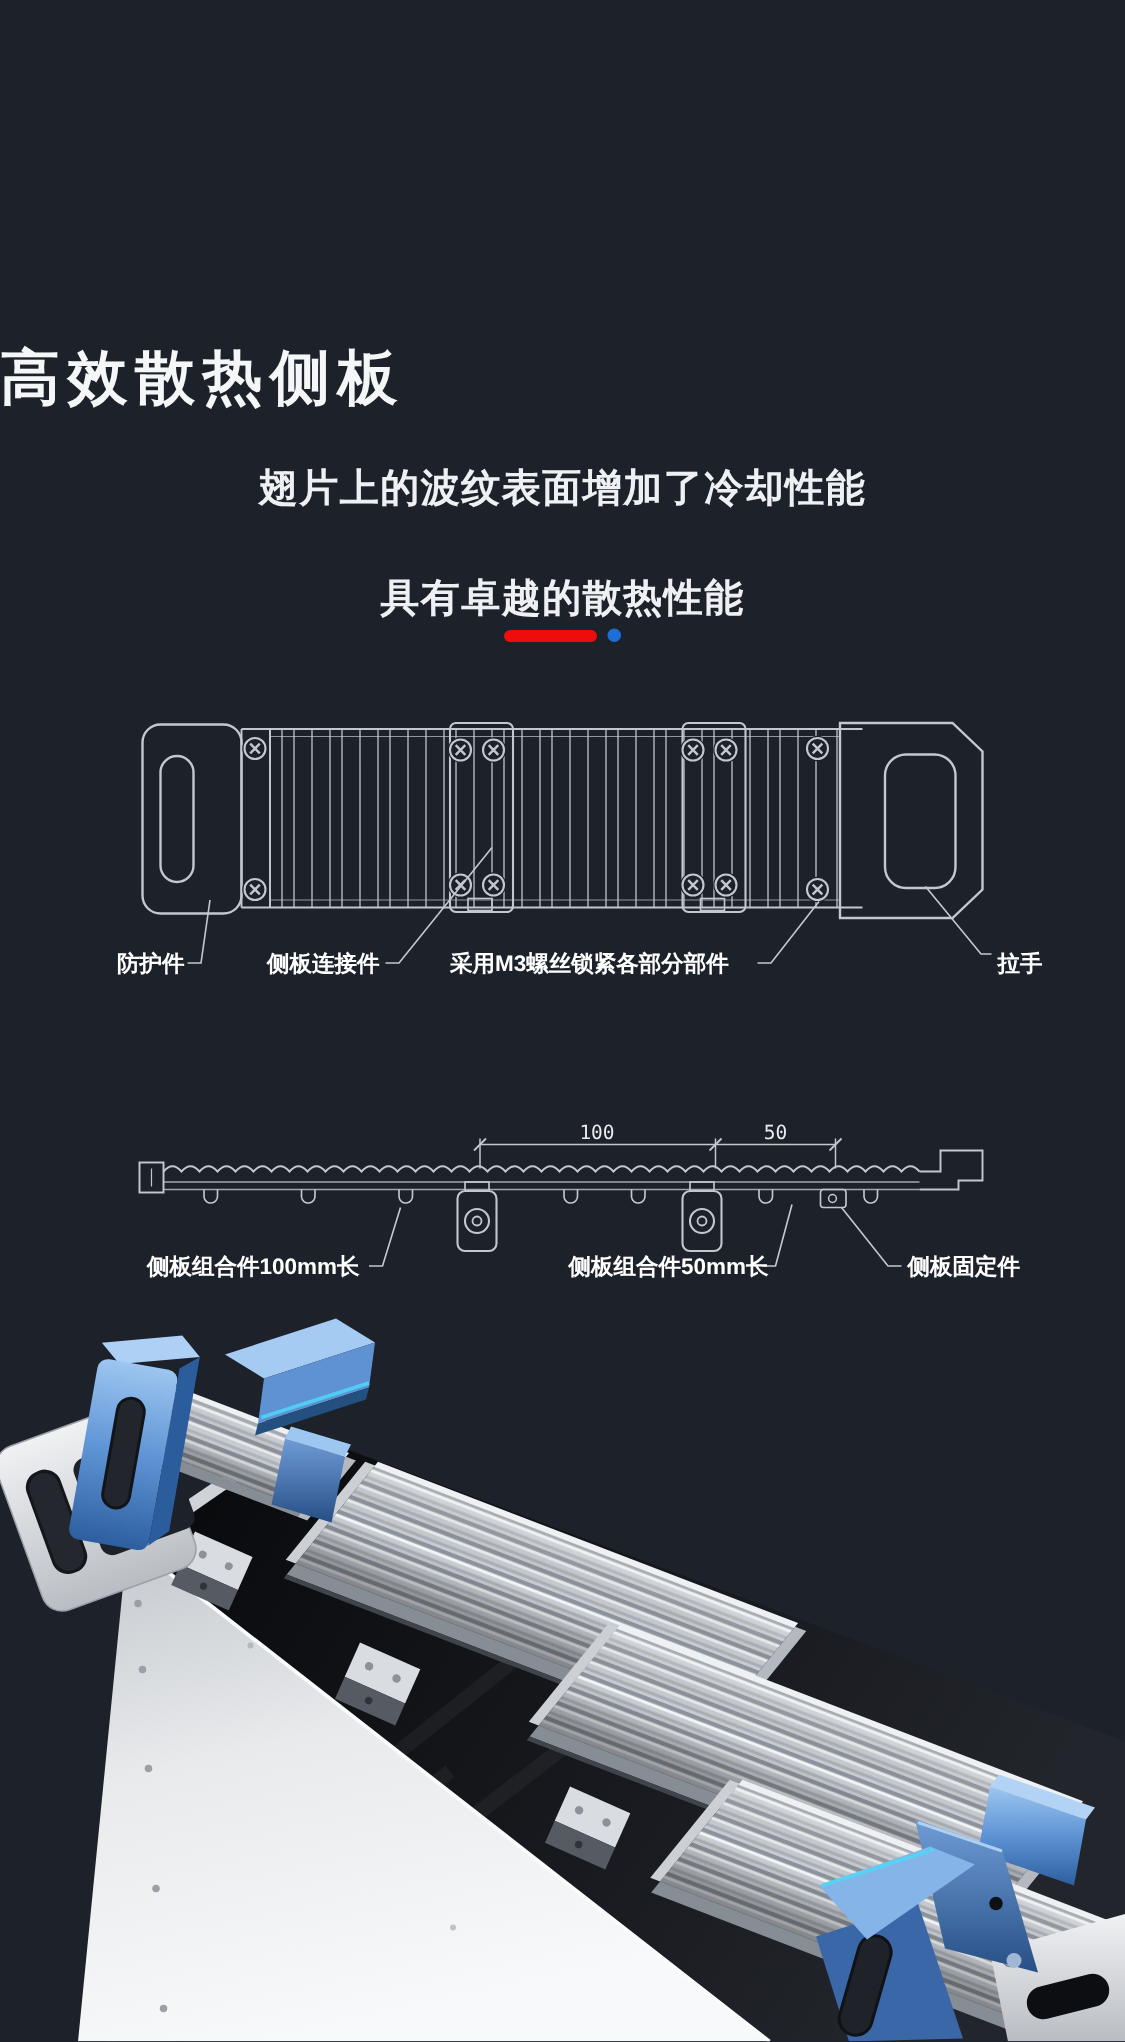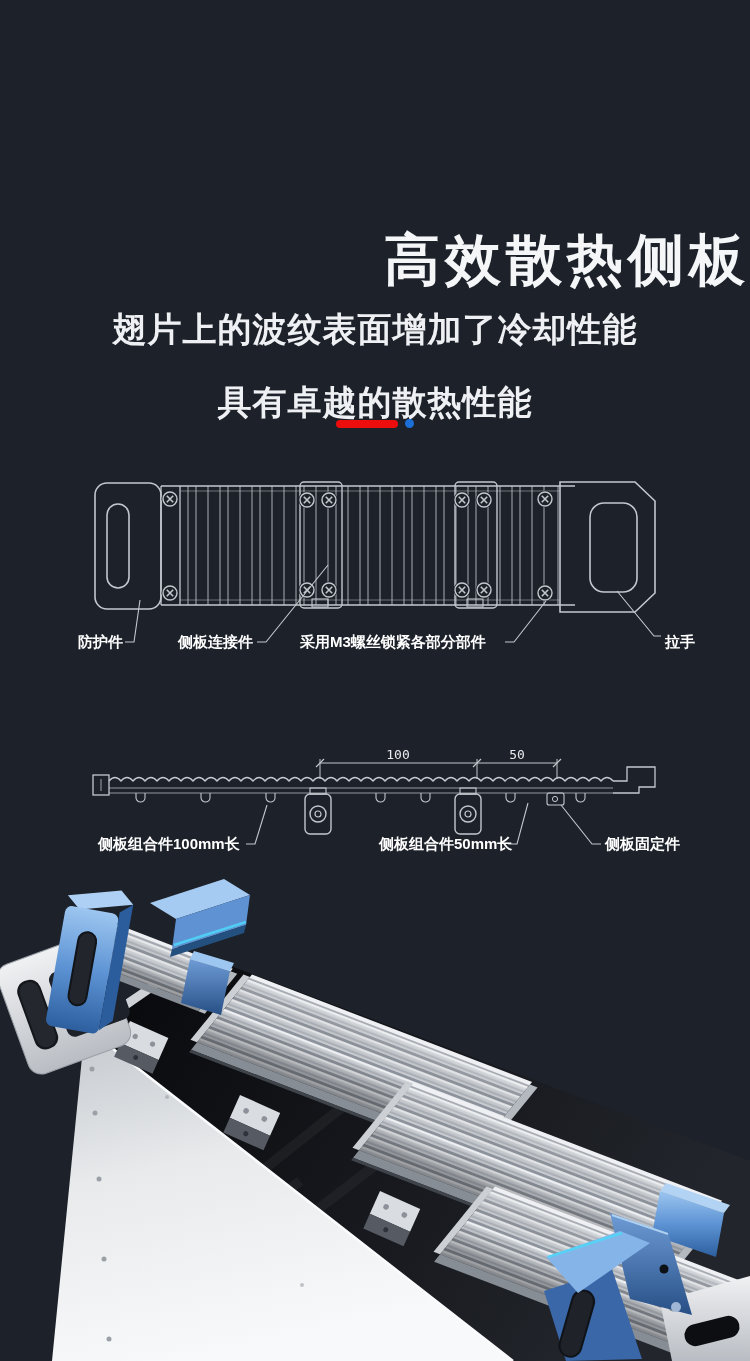--- a/index.html
+++ b/index.html
@@ -1,22 +1,22 @@
 <!DOCTYPE html>
 <html><head>
 <meta charset="utf-8">
 <style>
   html,body{margin:0;padding:0;}
   body{width:750px;height:1361px;position:relative;overflow:hidden;
        background:#1d2129;font-family:"Liberation Sans",sans-serif;}
   .abs{position:absolute;}
-  .page-title{top:231px;left:0;width:750px;text-align:right;margin:0;
-      font-size:56px;line-height:1.05;font-weight:900;color:#f4f6f8;letter-spacing:5px;}
+  .page-title{top:231px;left:0;width:750px;text-align:left;margin:0;
+      font-size:40px;line-height:1.05;font-weight:900;color:#f4f6f8;letter-spacing:5px;}
   .subtitle{left:0;width:750px;text-align:center;margin:0;color:#eef0f3;
-      font-weight:700;font-size:34px;line-height:1.1;letter-spacing:1px;}
+      font-weight:700;font-size:26px;line-height:1.1;letter-spacing:1px;}
   .sub1{top:311px;}
   .sub2{top:360px;margin-top:24px;}
   .divider{top:419px;left:0;width:750px;display:flex;justify-content:center;
       align-items:center;gap:7px;}
   .divider .bar{width:62px;height:8px;border-radius:4px;background:#ee0d0d;display:inline-block;}
   .divider .dot{width:9px;height:9px;border-radius:50%;background:#1b6fd6;display:inline-block;}
   svg text{font-family:"Liberation Sans",sans-serif;}
   .cadlabel{fill:#ffffff;font-size:15px;font-weight:bold;}
   .dimtext{fill:#e8eaee;font-size:13px;font-family:"DejaVu Sans Mono",monospace;}
   .cadline{stroke:#c3c8cf;fill:none;}

